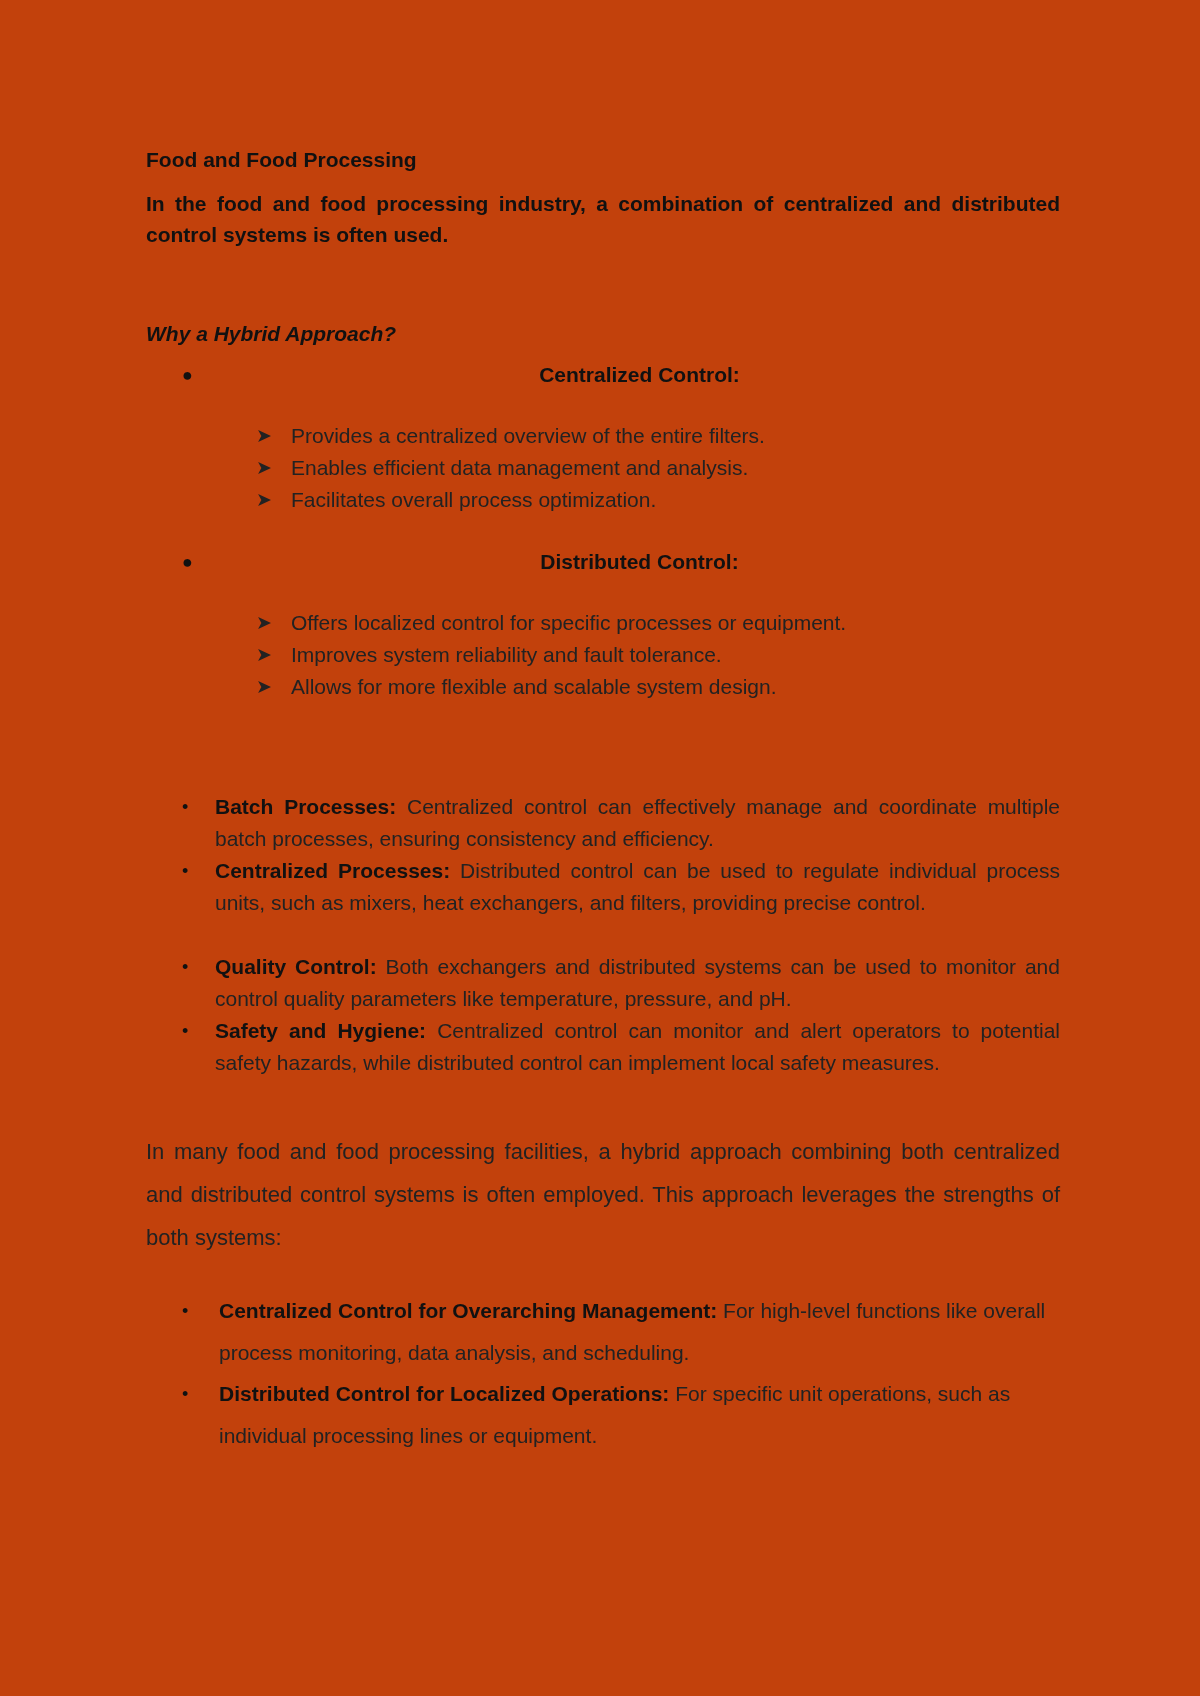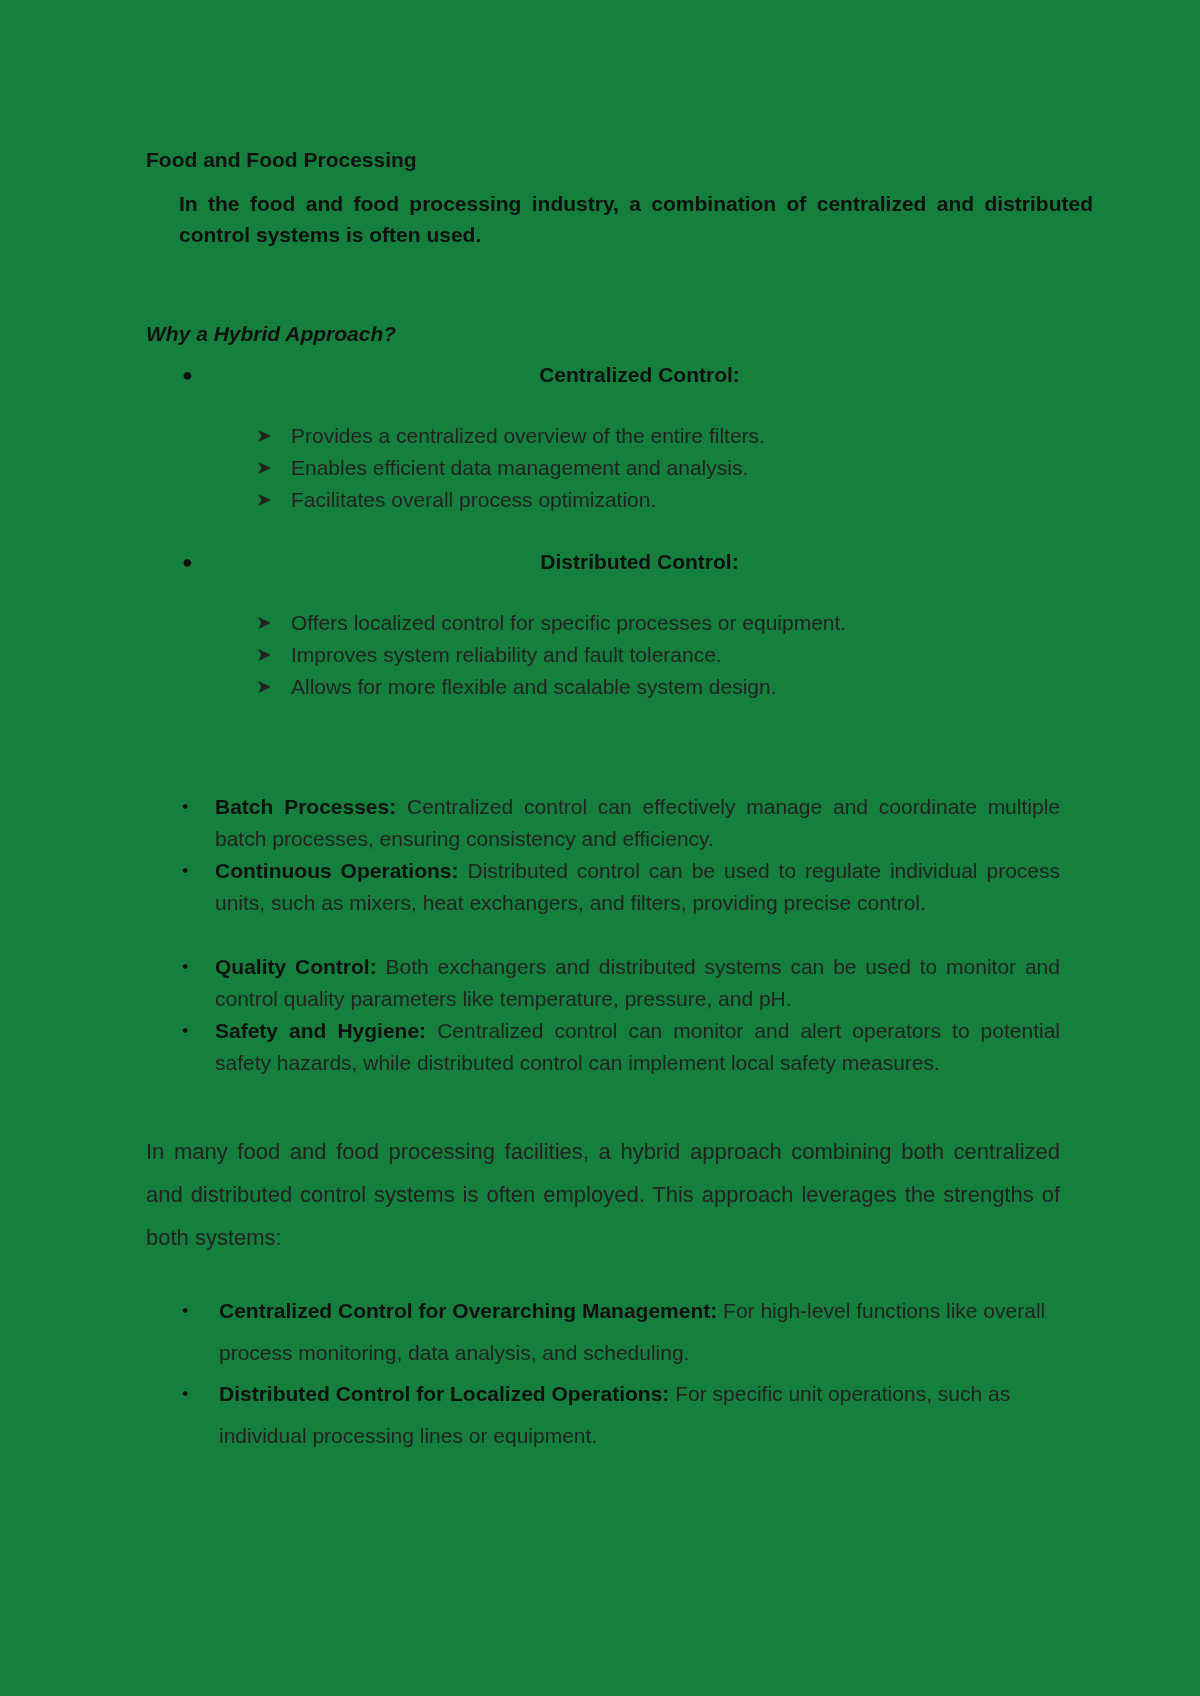--- a/index.html
+++ b/index.html
@@ -1,21 +1,21 @@
 <!DOCTYPE html>
 <html><head>
 <meta charset="utf-8">
 <style>
   html, body { margin: 0; padding: 0; background: #ffffff; }
   body { width: 1200px; height: 1696px; position: relative; overflow: hidden;
          font-family: "Liberation Sans", sans-serif; color: #111; }
-  .page { position: absolute; left: 0; top: 0; width: 1200px; height: 1696px; background:#15803d; }
+  .page { position: absolute; left: 0; top: 0; width: 1200px; height: 1696px; background:#c2410c; }
   .blk { position: absolute; left: 146px; width: 914px; font-size: 21px; line-height: 28px; }
   .b { font-weight: bold; }
-  .j { text-align: justify; text-align-last: left; margin-left: 33px; }
+  .j { text-align: justify; text-align-last: left; }
   .lv1 { position: absolute; left: 146px; width: 914px; font-size: 21px; line-height: 32px; }
   .lv1 .bul { position: absolute; left: 36px; top: 0; font-size: 18px; }
   .lv1 .txt { margin-left: 73px; display: block; text-align: center; }
   .lv2 { position: absolute; left: 256px; width: 800px; font-size: 21px; line-height: 32px; color:#222; }
   .lv2 .arr { position: absolute; left: 0; top: 0; font-size: 19px; }
   .lv2 .txt { margin-left: 35px; display: block; }
   .app { position: absolute; left: 146px; width: 914px; font-size: 21px; line-height: 32px; color:#222; }
   .app .bul { position: absolute; left: 36px; top: 0; font-size: 18px; color:#111; }
   .app .txt { margin-left: 69px; display: block; text-align: justify; }
   .app .b { color:#111; }
@@ -70,21 +70,21 @@
     <span class="txt">Allows for more flexible and scalable system design.</span>
   </div>
 
 
   <div class="app" style="top:791px;">
     <span class="bul">•</span>
     <span class="txt"><span class="b">Batch Processes:</span><span> Centralized control can effectively manage and coordinate multiple batch processes, ensuring consistency and efficiency.</span></span>
   </div>
   <div class="app" style="top:855px;">
     <span class="bul">•</span>
-    <span class="txt"><span class="b">Continuous Operations:</span><span> Distributed control can be used to regulate individual process units, such as mixers, heat exchangers, and filters, providing precise control.</span></span>
+    <span class="txt"><span class="b">Centralized Processes:</span><span> Distributed control can be used to regulate individual process units, such as mixers, heat exchangers, and filters, providing precise control.</span></span>
   </div>
   <div class="app" style="top:951px;">
     <span class="bul">•</span>
     <span class="txt"><span class="b">Quality Control:</span><span> Both exchangers and distributed systems can be used to monitor and control quality parameters like temperature, pressure, and pH.</span></span>
   </div>
   <div class="app" style="top:1015px;">
     <span class="bul">•</span>
     <span class="txt"><span class="b">Safety and Hygiene:</span><span> Centralized control can monitor and alert operators to potential safety hazards, while distributed control can implement local safety measures.</span></span>
   </div>
 

